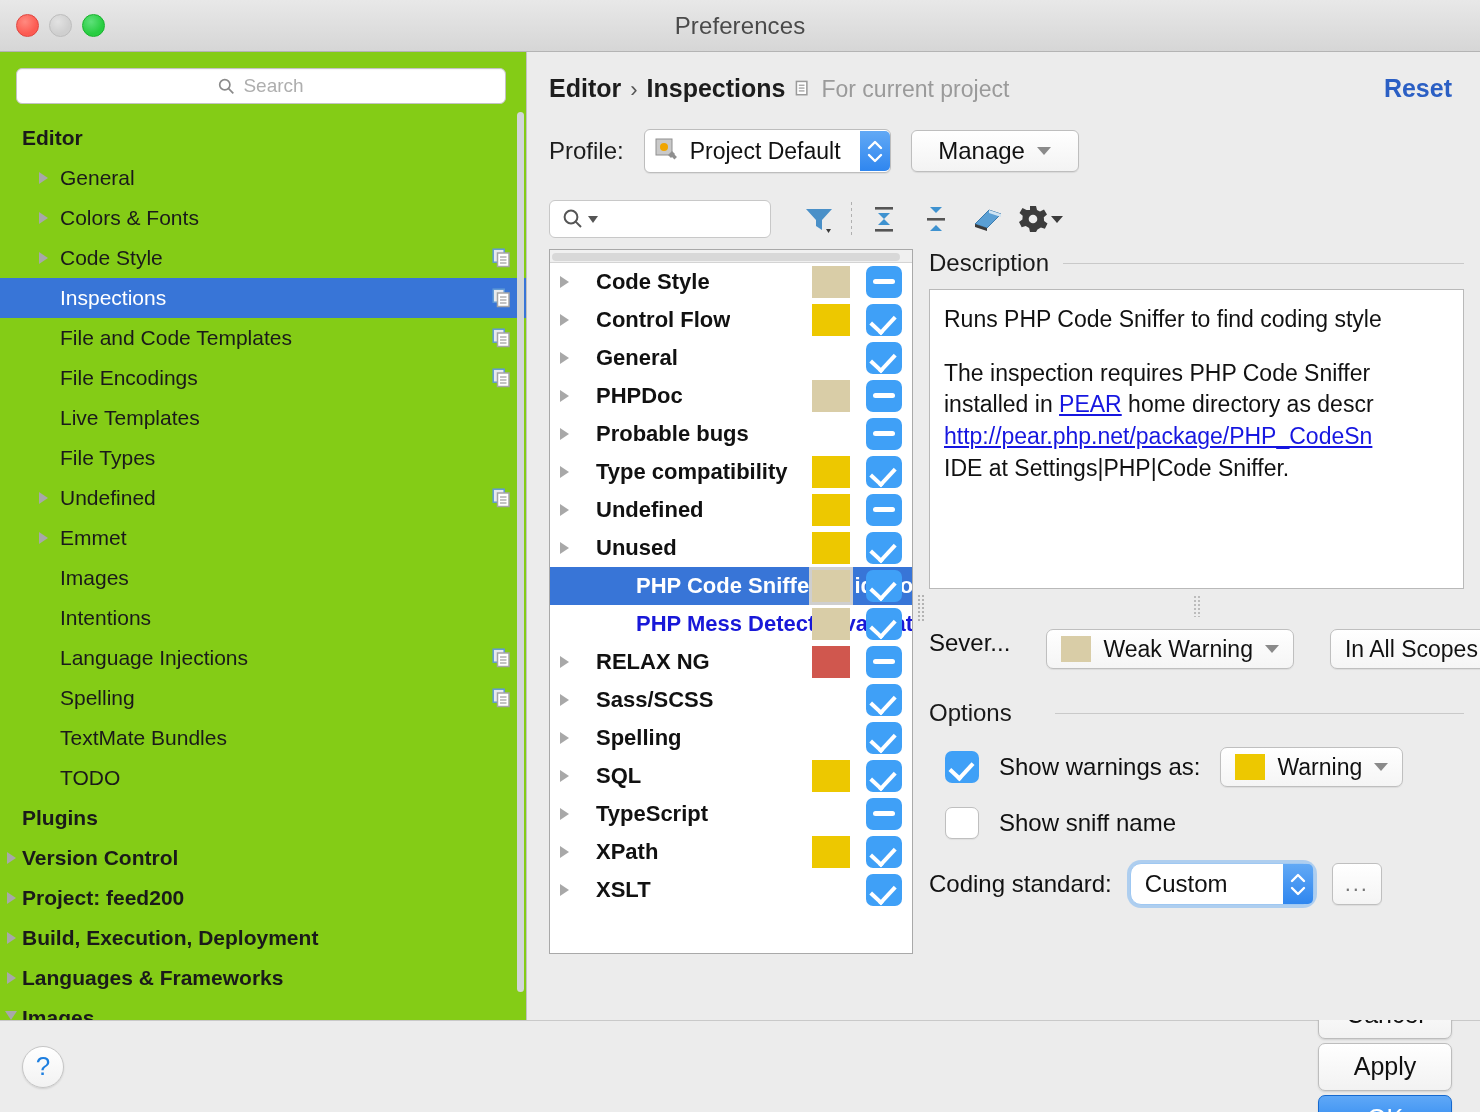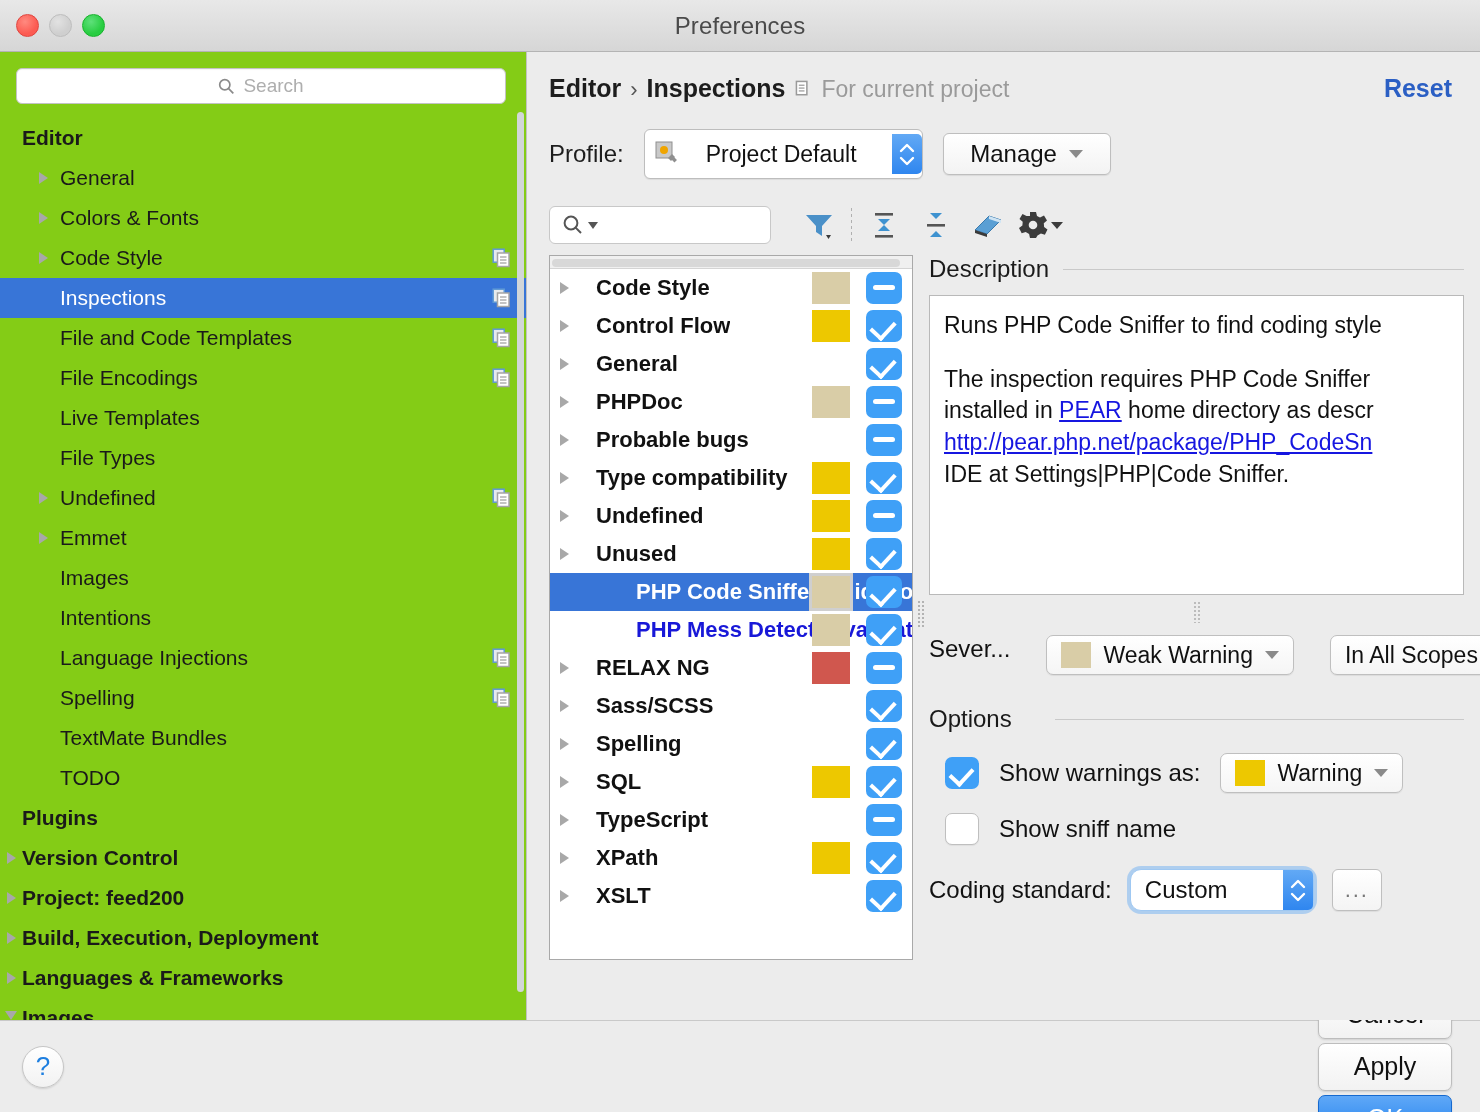--- a/index.html
+++ b/index.html
@@ -78,22 +78,22 @@
   .crumbrow { display: flex; align-items: baseline; padding: 22px 28px 0 22px; }
   .crumb { font-size: 25px; font-weight: bold; color: #1d1d1d; }
   .crumb-sep { font-size: 22px; color: #555; margin: 0 9px; }
   .crumb-note { font-size: 23px; color: #9a9a9a; margin-left: 10px; }
   .crumb-note-icon { width: 19px; height: 19px; margin-right: 7px; position: relative; top: 2px; }
   .reset { margin-left: auto; font-size: 25px; font-weight: bold; color: #2b5fc4; cursor: pointer; }
 
   .profilerow { display: flex; align-items: center; padding: 26px 0 0 22px; gap: 20px; }
   .profile-label { font-size: 24px; color: #1d1d1d; }
   .combo {
-    height: 50px; background: #fff; border: 1px solid #bdbdbd; border-radius: 6px;
-    display: flex; align-items: center; padding: 0 0 0 10px; gap: 25px;
+    height: 44px; background: #fff; border: 1px solid #bdbdbd; border-radius: 6px;
+    display: flex; align-items: center; padding: 0 0 0 10px; gap: 9px;
     box-shadow: 0 1px 1px rgba(0,0,0,.07);
   }
   .combo .ctext { font-size: 23px; color: #111; white-space: nowrap; }
   .stepper {
     width: 30px; height: 40px; margin-left: 10px; border-radius: 0 5px 5px 0;
     background: linear-gradient(to bottom, #62a9f5, #2f86ef);
     display: flex; flex-direction: column; align-items: center; justify-content: center; gap: 3px;
   }
   .btn-manage {
     height: 42px; min-width: 168px; background: linear-gradient(to bottom,#ffffff,#f3f3f3);

